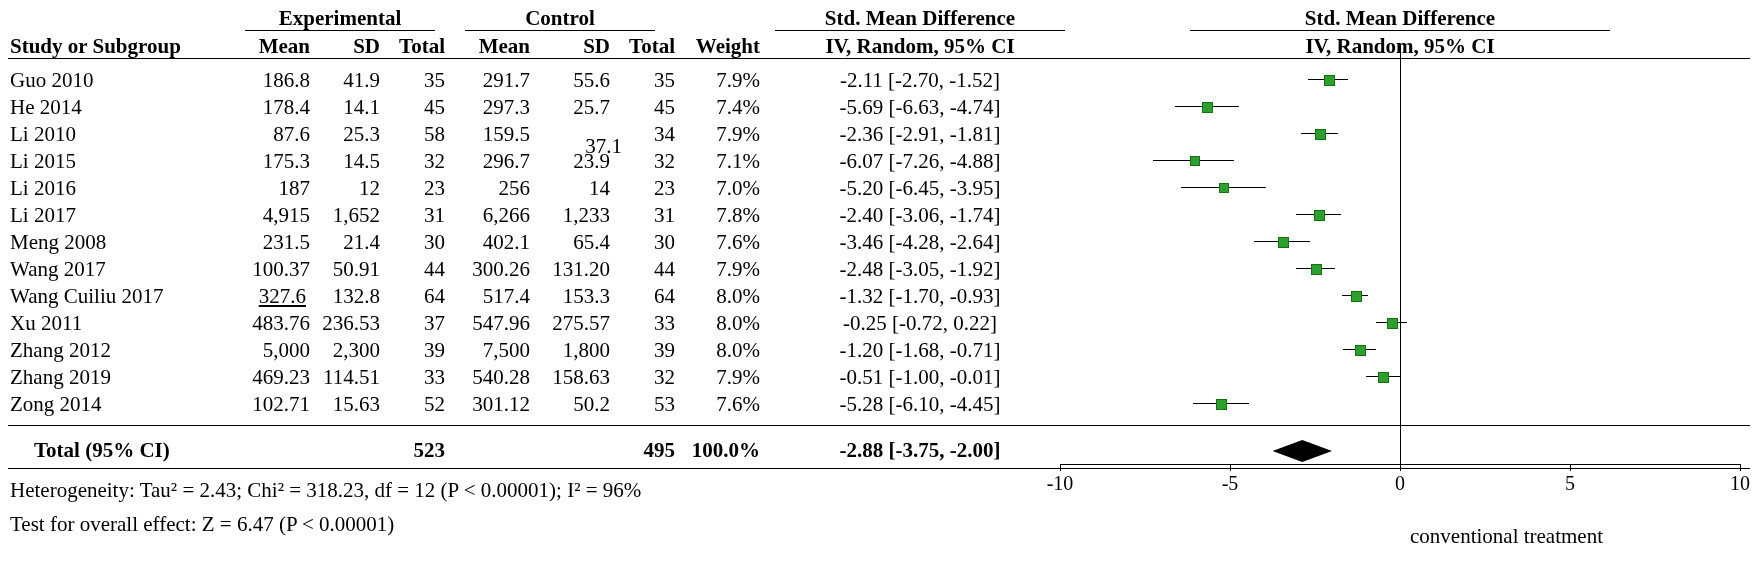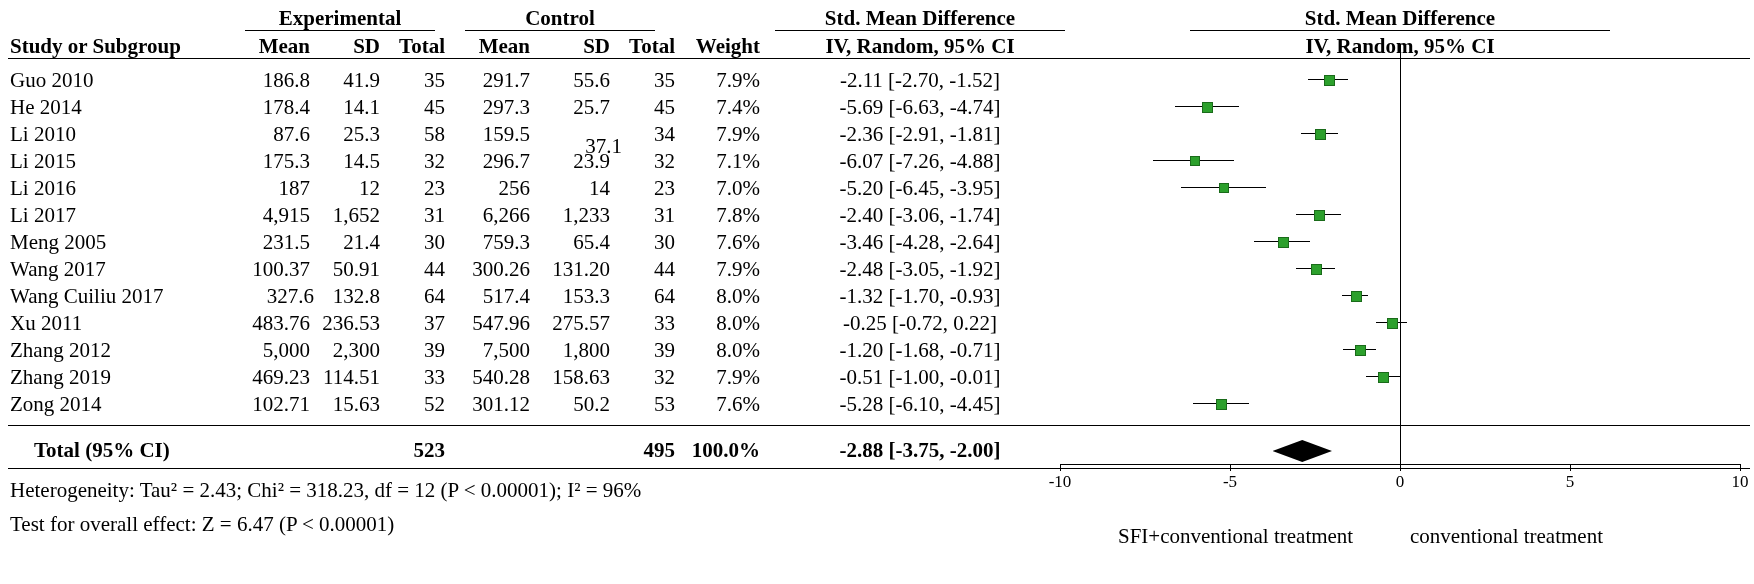--- a/index.html
+++ b/index.html
@@ -30,21 +30,21 @@
   .vline { position:absolute; width:1px; background:#000; }
   .axis  { position:absolute; height:1px; background:#000; }
   .tick  { position:absolute; width:1px; height:7px; background:#000; }
   .ci    { position:absolute; height:1px; background:#000; }
   .sq    { position:absolute; background:#2ca02c; border:1px solid #1a6b1a; }
   .diamond {
     position:absolute; background:#000000;
     width:52px; height:22px;
     clip-path:polygon(0% 50%, 50% 0%, 100% 50%, 50% 100%);
   }
-  .ticklbl { position:absolute; font-size:17px; white-space:nowrap; }
+  .ticklbl { position:absolute; font-size:20px; white-space:nowrap; }
   .axislbl { position:absolute; font-size:21px; white-space:nowrap; }
 </style>
 </head>
 <body>
 
 <div id="wrap">
 
   <div class="t b c" style="left:465px; top:6px; width:190px;">Control</div>
   <div class="t b c" style="left:245px; top:6px; width:190px;">Experimental</div>
   <div class="t b c" style="left:775px; top:6px; width:290px;">Std. Mean Difference</div>
@@ -116,40 +116,40 @@
       <div class="col c" style="left: 775px; top: 176px; width: 290px;">-5.20 [-6.45, -3.95]</div>
       <div class="col" style="left: 10px; top: 203px;">Li 2017</div>
       <div class="col r" style="left: 230px; top: 203px; width: 80px;">4,915</div>
       <div class="col r" style="left: 320px; top: 203px; width: 60px;">1,652</div>
       <div class="col r" style="left: 385px; top: 203px; width: 60px;">31</div>
       <div class="col r" style="left: 450px; top: 203px; width: 80px;">6,266</div>
       <div class="col r" style="left: 540px; top: 203px; width: 70px;">1,233</div>
       <div class="col r" style="left: 615px; top: 203px; width: 60px;">31</div>
       <div class="col r" style="left: 680px; top: 203px; width: 80px;">7.8%</div>
       <div class="col c" style="left: 775px; top: 203px; width: 290px;">-2.40 [-3.06, -1.74]</div>
-      <div class="col" style="left: 10px; top: 230px;">Meng 2005</div>
+      <div class="col" style="left: 10px; top: 230px;">Meng 2008</div>
       <div class="col r" style="left: 230px; top: 230px; width: 80px;">231.5</div>
       <div class="col r" style="left: 320px; top: 230px; width: 60px;">21.4</div>
       <div class="col r" style="left: 385px; top: 230px; width: 60px;">30</div>
-      <div class="col r" style="left: 450px; top: 230px; width: 80px;">759.3</div>
+      <div class="col r" style="left: 450px; top: 230px; width: 80px;">402.1</div>
       <div class="col r" style="left: 540px; top: 230px; width: 70px;">65.4</div>
       <div class="col r" style="left: 615px; top: 230px; width: 60px;">30</div>
       <div class="col r" style="left: 680px; top: 230px; width: 80px;">7.6%</div>
       <div class="col c" style="left: 775px; top: 230px; width: 290px;">-3.46 [-4.28, -2.64]</div>
       <div class="col" style="left: 10px; top: 257px;">Wang 2017</div>
       <div class="col r" style="left: 230px; top: 257px; width: 80px;">100.37</div>
       <div class="col r" style="left: 320px; top: 257px; width: 60px;">50.91</div>
       <div class="col r" style="left: 385px; top: 257px; width: 60px;">44</div>
       <div class="col r" style="left: 450px; top: 257px; width: 80px;">300.26</div>
       <div class="col r" style="left: 540px; top: 257px; width: 70px;">131.20</div>
       <div class="col r" style="left: 615px; top: 257px; width: 60px;">44</div>
       <div class="col r" style="left: 680px; top: 257px; width: 80px;">7.9%</div>
       <div class="col c" style="left: 775px; top: 257px; width: 290px;">-2.48 [-3.05, -1.92]</div>
       <div class="col" style="left: 10px; top: 284px;">Wang Cuiliu 2017</div>
-      <div class="col r" style="left: 234px; top: 284px; width: 80px;">327.6</div>
+      <div class="col r" style="left: 226px; top: 284px; width: 80px; text-decoration: underline;">327.6</div>
       <div class="col r" style="left: 320px; top: 284px; width: 60px;">132.8</div>
       <div class="col r" style="left: 385px; top: 284px; width: 60px;">64</div>
       <div class="col r" style="left: 450px; top: 284px; width: 80px;">517.4</div>
       <div class="col r" style="left: 540px; top: 284px; width: 70px;">153.3</div>
       <div class="col r" style="left: 615px; top: 284px; width: 60px;">64</div>
       <div class="col r" style="left: 680px; top: 284px; width: 80px;">8.0%</div>
       <div class="col c" style="left: 775px; top: 284px; width: 290px;">-1.32 [-1.70, -0.93]</div>
       <div class="col" style="left: 10px; top: 311px;">Xu 2011</div>
       <div class="col r" style="left: 230px; top: 311px; width: 80px;">483.76</div>
       <div class="col r" style="left: 320px; top: 311px; width: 60px;">236.53</div>
@@ -240,16 +240,15 @@
         <div class="ticklbl" style="left: 152px; top: 428px; width: 36px; text-align: center;">-5</div>
         <div class="tick" style="left: 340px; top: 420px;"></div>
         <div class="ticklbl" style="left: 322px; top: 428px; width: 36px; text-align: center;">0</div>
         <div class="tick" style="left: 510px; top: 420px;"></div>
         <div class="ticklbl" style="left: 492px; top: 428px; width: 36px; text-align: center;">5</div>
         <div class="tick" style="left: 680px; top: 420px;"></div>
         <div class="ticklbl" style="left: 662px; top: 428px; width: 36px; text-align: center;">10</div>
       </div>
   </div>
 
-  <div class="axislbl" style="left:1118px; top:524px;">SFI+conventional treatment</div>
   <div class="axislbl" style="left:1410px; top:524px;text-align:center;">conventional treatment</div>
 
 </div>
 
 </body></html>

